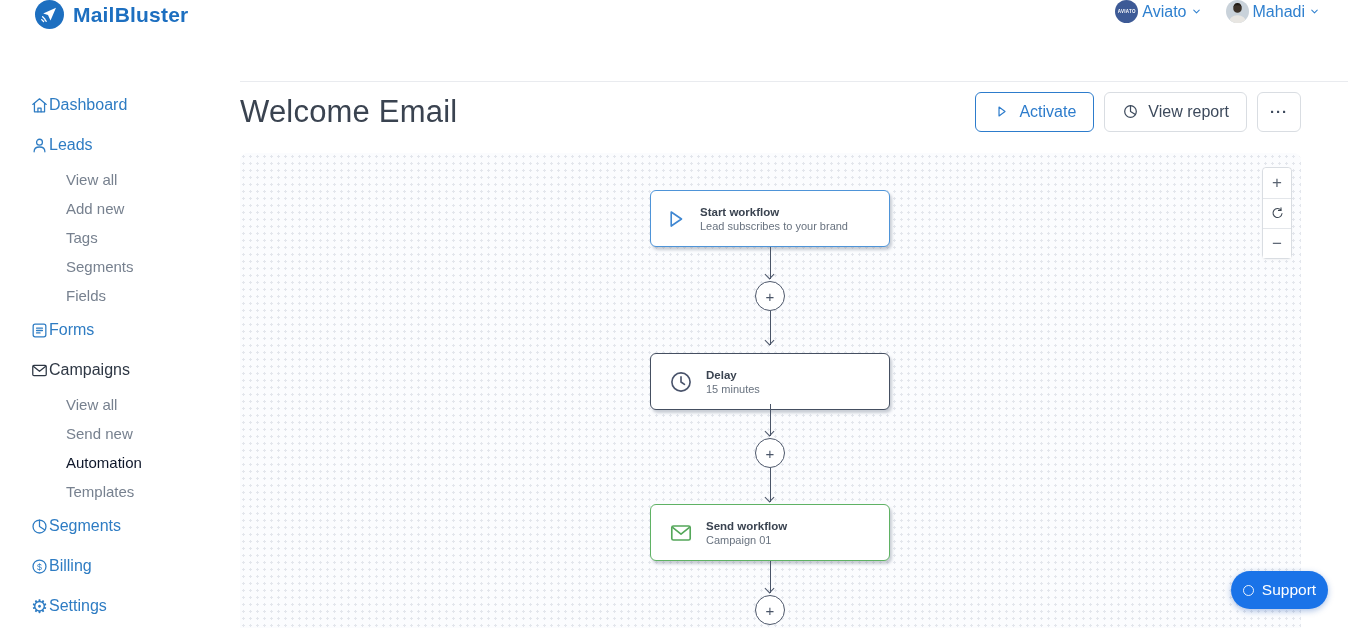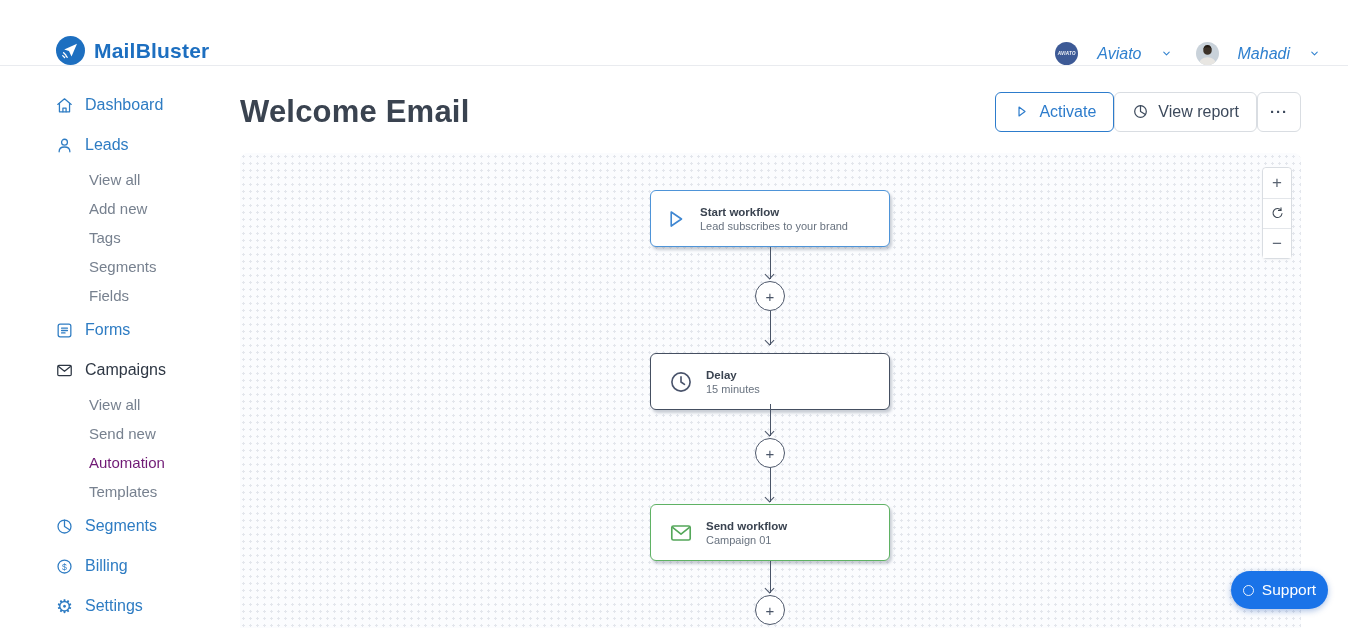--- a/index.html
+++ b/index.html
@@ -1,50 +1,50 @@
 <!DOCTYPE html>
 <html><head>
 <meta charset="utf-8">
 <style>
   * { margin:0; padding:0; box-sizing:border-box; }
   html,body { width:1348px; height:628px; overflow:hidden; background:#fff;
     font-family:"Liberation Sans","DejaVu Sans",sans-serif; }
   body { position:relative; }
 
   
-  .app-header { height:66px; display:flex; align-items:flex-end; padding:0 28px 0 56px;
+  .app-header { height:82px; display:flex; align-items:flex-start; padding:0 28px 0 35px;
     border-bottom:1px solid #e9ebef; background:#fff; }
   .logo { display:flex; align-items:center; gap:9px; cursor:pointer; }
   .logo-mark { width:29px; height:29px; display:block; }
   .logo-text { font-size:21px; font-weight:700; color:#1d6fc0; letter-spacing:.2px; }
   .header-right { margin-left:auto; display:flex; align-items:center; gap:24px; }
-  .menu-chip { display:flex; align-items:center; gap:19px; color:#2f80cf; font-size:16px; cursor:pointer;font-style:italic; }
+  .menu-chip { display:flex; align-items:center; gap:4px; color:#2f80cf; font-size:16px; cursor:pointer; }
   .avatar { width:23px; height:23px; border-radius:50%; overflow:hidden; flex:0 0 auto;
     display:flex; align-items:center; justify-content:center; }
   .avatar-brand { background:#3d5a96; color:#fff; font-size:4.5px; font-weight:700; letter-spacing:.3px; }
   .chev { width:11px; height:11px; stroke:#2f80cf; fill:none; stroke-width:2.2; stroke-linecap:round; stroke-linejoin:round; }
 
   
   .sidebar { position:absolute; left:0; top:70px; width:240px; bottom:0; background:#fff; padding-top:15px; }
-  .nav-main { height:40px; display:flex; align-items:center; gap:11px; padding-left:55px;
+  .nav-main { height:40px; display:flex; align-items:center; padding-left:30px;
     color:#2e7cc3; font-size:16px; cursor:pointer; }
   .nav-main.dark { color:#2e3744; }
   .nav-icon { width:19px; height:19px; display:flex; align-items:center; justify-content:center; }
   .nav-icon svg { width:19px; height:19px; stroke:currentColor; fill:none; stroke-width:1.6;
     stroke-linecap:round; stroke-linejoin:round; }
   .gear-glyph { font-family:"DejaVu Sans",sans-serif; font-size:19px; line-height:1; }
-  .nav-sub { height:29px; display:flex; align-items:center; padding-left:89px;
+  .nav-sub { height:29px; display:flex; align-items:center; padding-left:66px;
     color:#77818f; font-size:15px; cursor:pointer; }
-  .nav-sub.active { color:#701a75; }
+  .nav-sub.active { color:#0f172a; }
 
   
   .main { position:absolute; left:240px; top:70px; right:0; bottom:0; }
   .page-head { height:83px; display:flex; align-items:center; padding-right:47px; }
-  .page-title { font-size:31px; font-weight:700; color:#3a4350; letter-spacing:.2px; }
-  .actions { margin-left:auto; display:flex; align-items:center; }
+  .page-title { font-size:31px; font-weight:400; color:#3a4350; letter-spacing:.2px; }
+  .actions { margin-left:auto; display:flex; align-items:center; gap:10px; }
   .btn { height:40px; background:#fff; border-radius:6px; display:inline-flex; align-items:center;
     gap:9px; padding:0 17px; font-size:16px; cursor:pointer;
     font-family:"Liberation Sans","DejaVu Sans",sans-serif; }
   .btn svg { width:17px; height:17px; fill:none; stroke:currentColor; stroke-width:1.7;
     stroke-linecap:round; stroke-linejoin:round; }
   .btn-activate { border:1px solid #2d7ccc; color:#2d7ccc; }
   .btn-outline { border:1px solid #d9dde2; color:#3d4a5c; }
   .btn-more { width:44px; justify-content:center; padding:0; font-weight:700; letter-spacing:1px; font-size:15px; }
 
   

